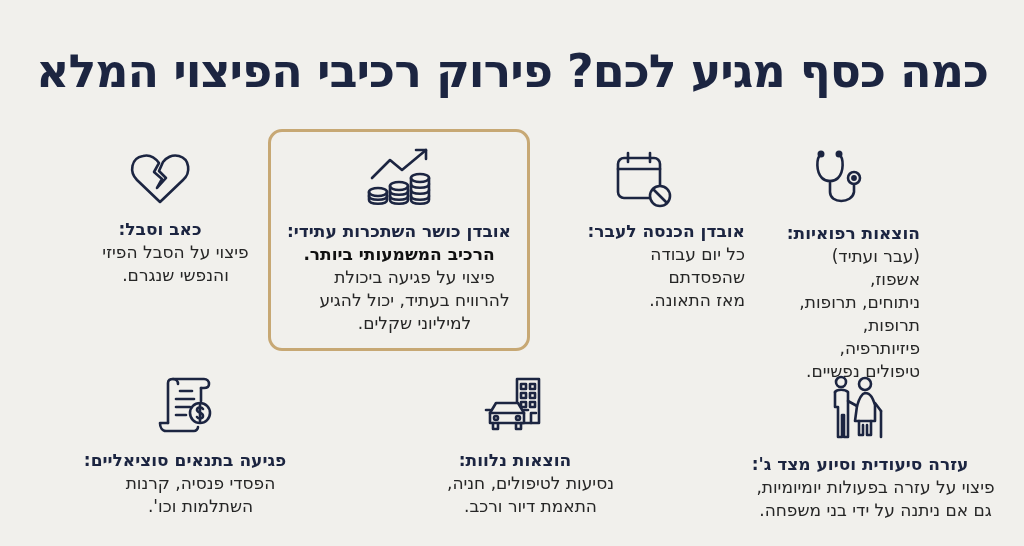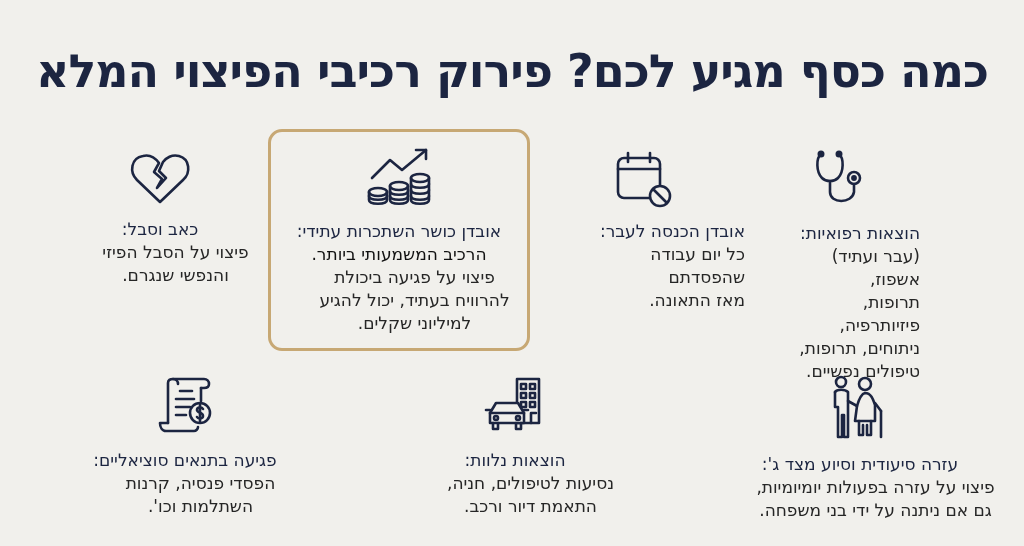--- a/index.html
+++ b/index.html
@@ -16,21 +16,21 @@
     font-family:"DejaVu Sans", sans-serif;
     font-weight:bold; font-size:46px; color:#1c2541;
     letter-spacing:-1px;
   }
   .item {
     position:absolute; direction:rtl;
     display:flex; flex-direction:column; align-items:center;
   }
   .item .icon { display:block; }
   .item .text { margin-top:8px; font-size:17px; line-height:23px; }
-  .item .heading { font-weight:normal; color:#1c2541; }
+  .item .heading { font-weight:bold; color:#1c2541; }
   .item .body { color:#262626;margin-left:31px; }
   .text.right { text-align:right; }
   .text.center { text-align:center; }
   .highlight {
     position:absolute; left:268px; top:129px; width:262px; height:222px;
     border:3px solid #c7a874; border-radius:14px; box-sizing:border-box;
   }
   svg { stroke:#1c2541; fill:none; stroke-width:2.6; stroke-linecap:round; stroke-linejoin:round; }
 </style>
 </head>
@@ -45,22 +45,22 @@
       <circle cx="27" cy="4" r="2.2" fill="#1c2541"></circle>
       <path d="M9 4 C4 8, 4 22, 10 28 C14 32, 22 32, 26 28 C32 22, 32 8, 27 4"></path>
       <path d="M18 31 L18 42 C18 54, 40 54, 42 42 L42 34"></path>
       <circle cx="42" cy="28" r="6"></circle>
       <circle cx="42" cy="28" r="1.6" fill="#1c2541"></circle>
     </svg>
   </span>
   <div class="text right" style="align-self:flex-end;">
     <div class="heading">הוצאות רפואיות:</div>
     <div class="body">(עבר ועתיד) אשפוז,</div>
+    <div class="body">ניתוחים, תרופות,</div>
     <div class="body">תרופות, פיזיותרפיה,</div>
-    <div class="body">ניתוחים, תרופות,</div>
     <div class="body">טיפולים נפשיים.</div>
   </div>
 </div>
 
 <div class="item" style="left:545px; top:150px; width:200px;">
   <span class="icon">
     <svg width="62" height="58" viewBox="0 0 62 58">
       <rect x="4" y="8" width="42" height="40" rx="6"></rect>
       <line x1="4" y1="19" x2="46" y2="19"></line>
       <line x1="14" y1="3" x2="14" y2="12"></line>

